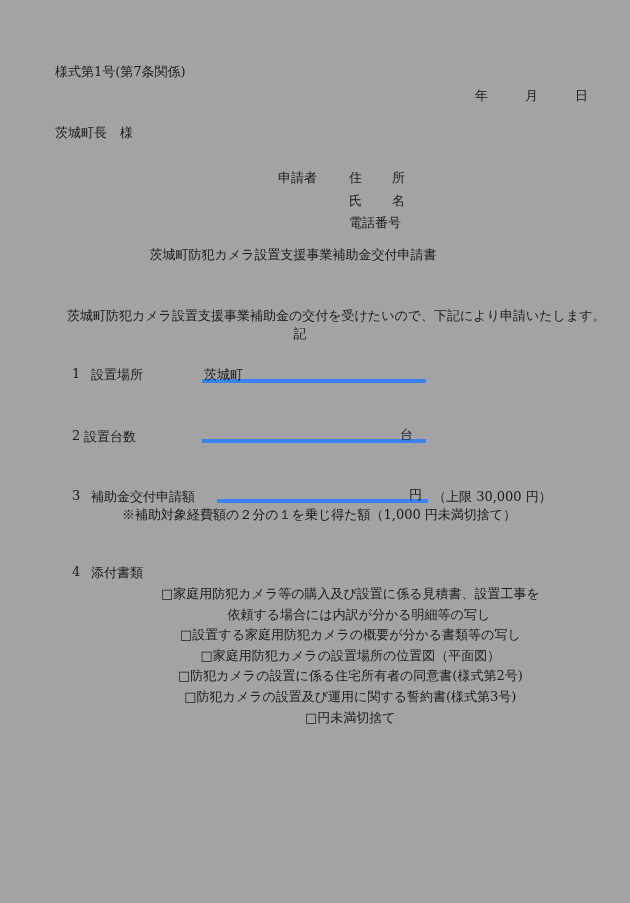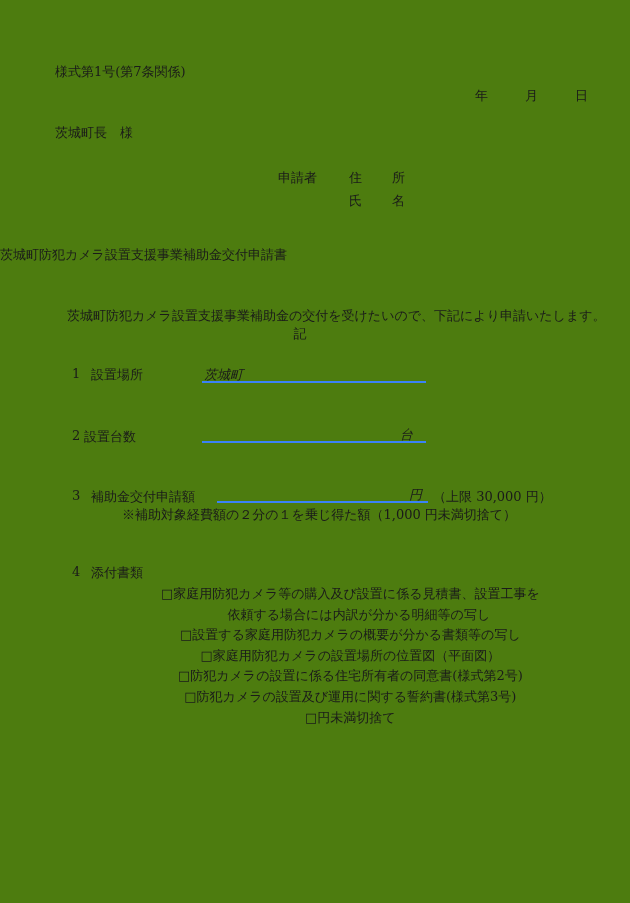--- a/index.html
+++ b/index.html
@@ -1,37 +1,37 @@
 <!DOCTYPE html>
 <html><head>
 <meta charset="utf-8">
 <style>
   * { margin:0; padding:0; box-sizing:border-box; }
   html,body { background:#ffffff; }
   .page {
     position:relative;
     width:630px; height:903px;
-    background:#4d7c0f;
+    background:#a3a3a3;
     font-family:"DejaVu Serif","Liberation Serif",serif;
     font-size:13px;
     color:#1a1a1a;
     overflow:hidden;
   }
   .abs { position:absolute; white-space:nowrap; }
   .date-line { display:flex; gap:37px; }
   .applicant { line-height:22.6px; }
   .app-row { display:flex; }
   .app-col1 { display:inline-block; width:39px; margin-right:32px; }
   .app-col2 { display:inline-block; width:56px; }
   .spread { display:inline-flex; justify-content:space-between; }
-  .doc-title { left:0; width:586px; }
+  .doc-title { left:0; width:586px; text-align:center; }
   .record-mark { left:0; width:600px; text-align:center; }
   .field {
-    border-bottom:2px solid #3b82f6;
-    line-height:16px; height:16px;font-style:italic;
+    border-bottom:4px solid #3b82f6;
+    line-height:16px; height:16px;
   }
   .field.right { text-align:right; }
   .att-block { line-height:20.6px;text-align:center; }
   .att-line.cont { padding-left:17px; }
   .cb { margin-right:0px; }
 </style>
 </head>
 <body>
 
 <div class="page">
@@ -53,20 +53,24 @@
         <span>住</span>
         <span>所</span>
       </span>
     </div>
     <div class="app-row">
       <span class="app-col1"></span>
       <span class="app-col2 spread">
         <span>氏</span>
         <span>名</span>
       </span>
+    </div>
+    <div class="app-row">
+      <span class="app-col1"></span>
+      <span class="app-col2">電話番号</span>
     </div>
   </div>
 
   <div class="abs doc-title" style="top:246px;">茨城町防犯カメラ設置支援事業補助金交付申請書</div>
 
   <div class="abs" style="left:67px; top:287px;margin-top:20px;">茨城町防犯カメラ設置支援事業補助金の交付を受けたいので、下記により申請いたします。</div>
 
   <div class="abs record-mark" style="top:325px;">記</div>
 
   <div class="abs" style="left:72px; top:366px;">1</div>

